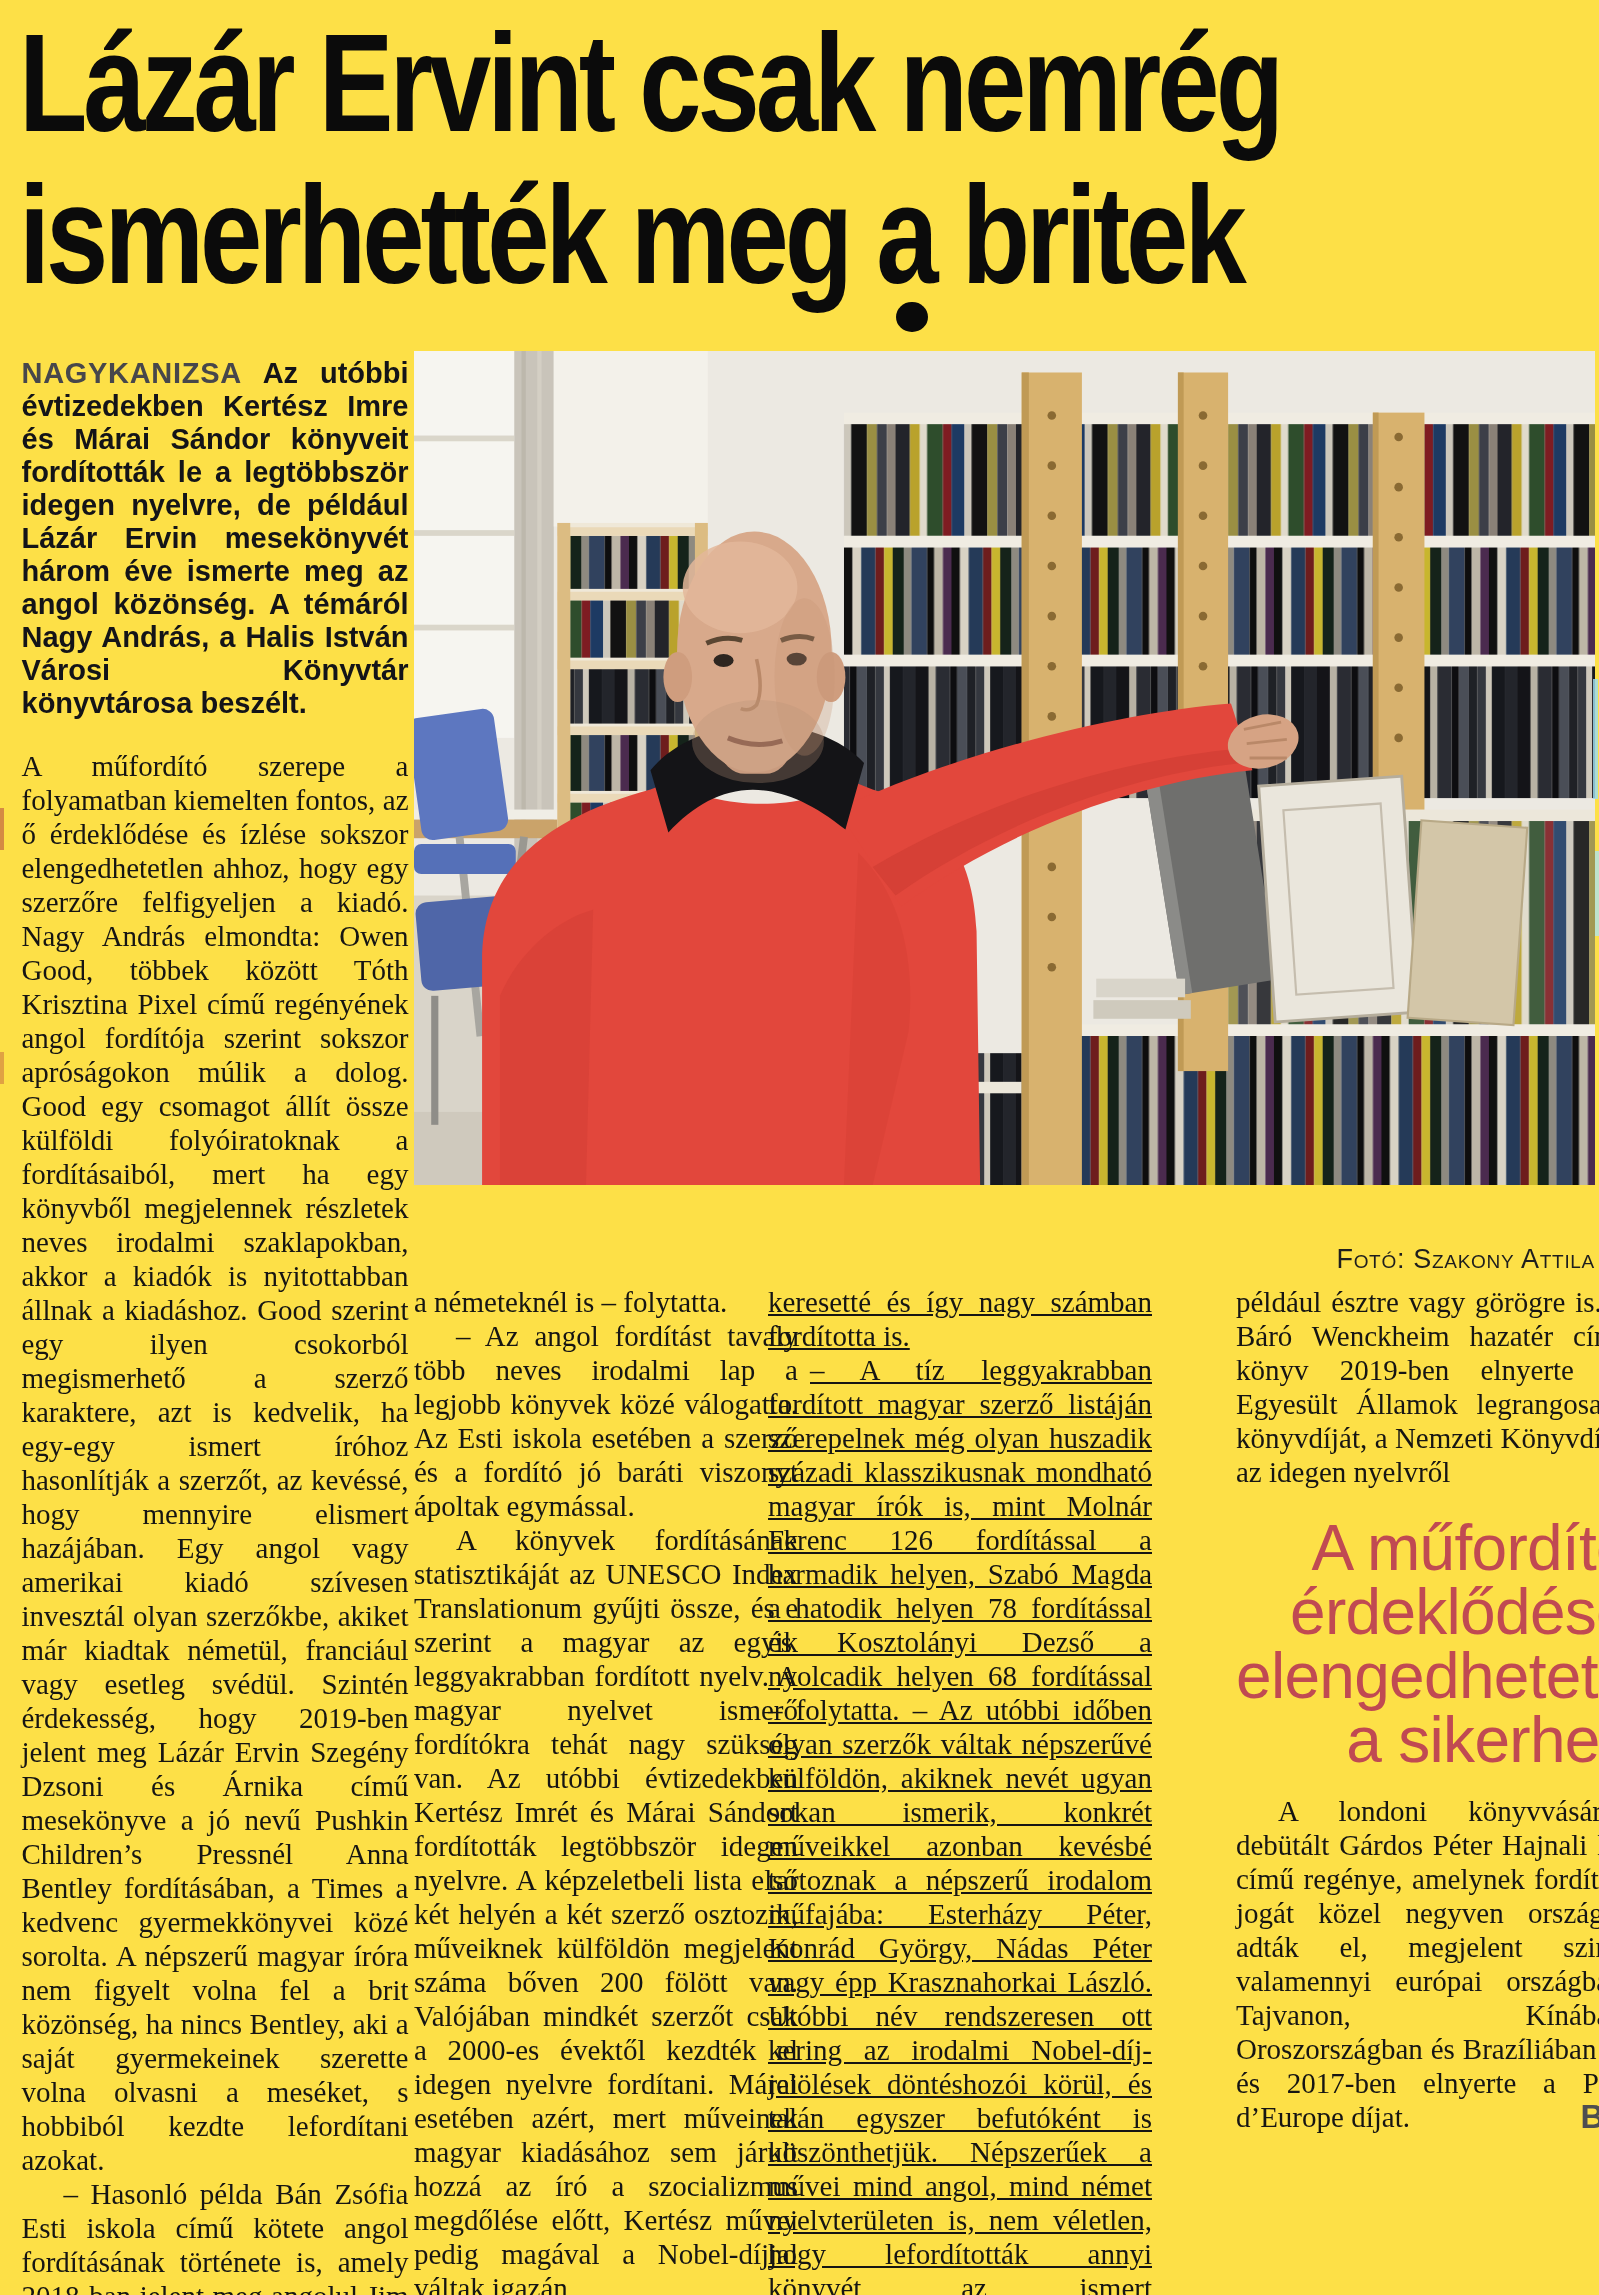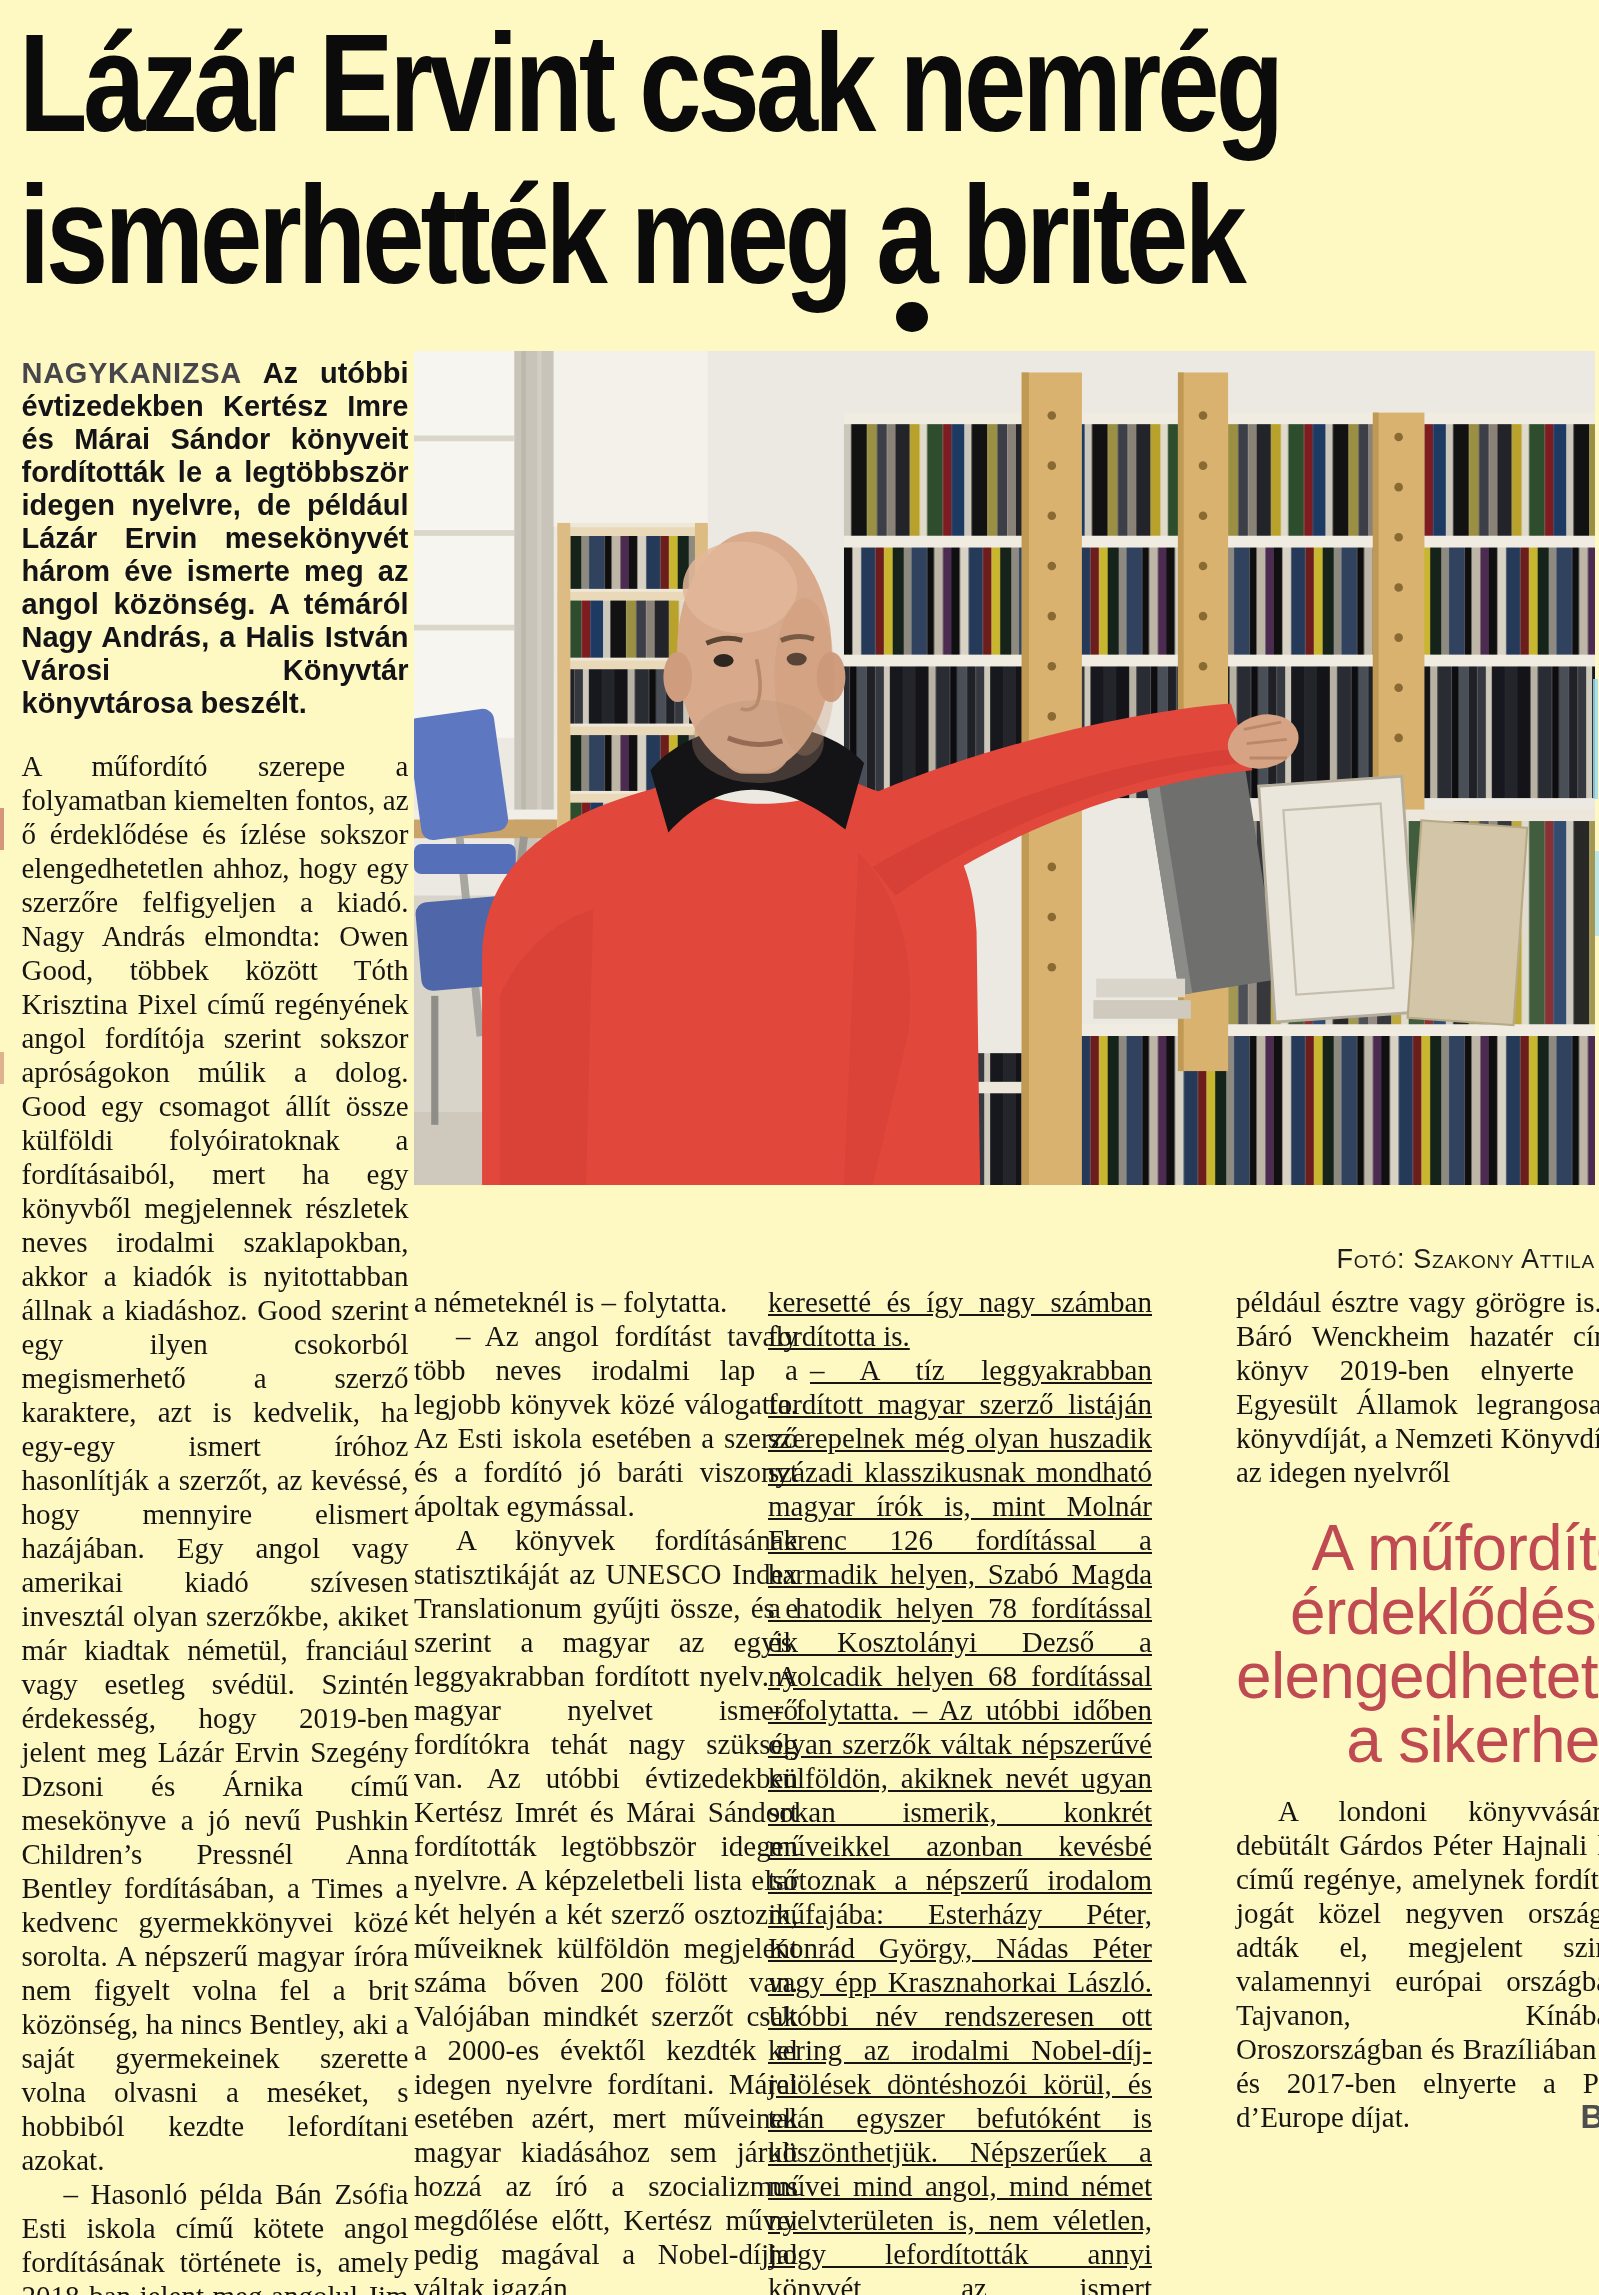--- a/index.html
+++ b/index.html
@@ -1,18 +1,18 @@
 <!DOCTYPE html>
 <html lang="hu" style="font-size:11.5px"><head>
 <meta charset="utf-8">
 <style>
   html,body { margin:0; padding:0; background:#b8b5ae; }
   .page {
     position:relative; width:1599px; height:2295px;
-    background:#fef9c3; overflow:hidden;
+    background:#fde047; overflow:hidden;
     font-family:"Liberation Serif", serif; color:#161513;
   }
   
   .headline { position:absolute; left:18.6px; top:7.2px; width:1576px; }
   .hl-line {
     font-family:"Liberation Sans", sans-serif; font-weight:700;
     font-size:140px; line-height:152px; letter-spacing:-5px;
     color:#0b0b0b; white-space:nowrap;
     transform:scaleX(0.80); transform-origin:0 0;
   }

